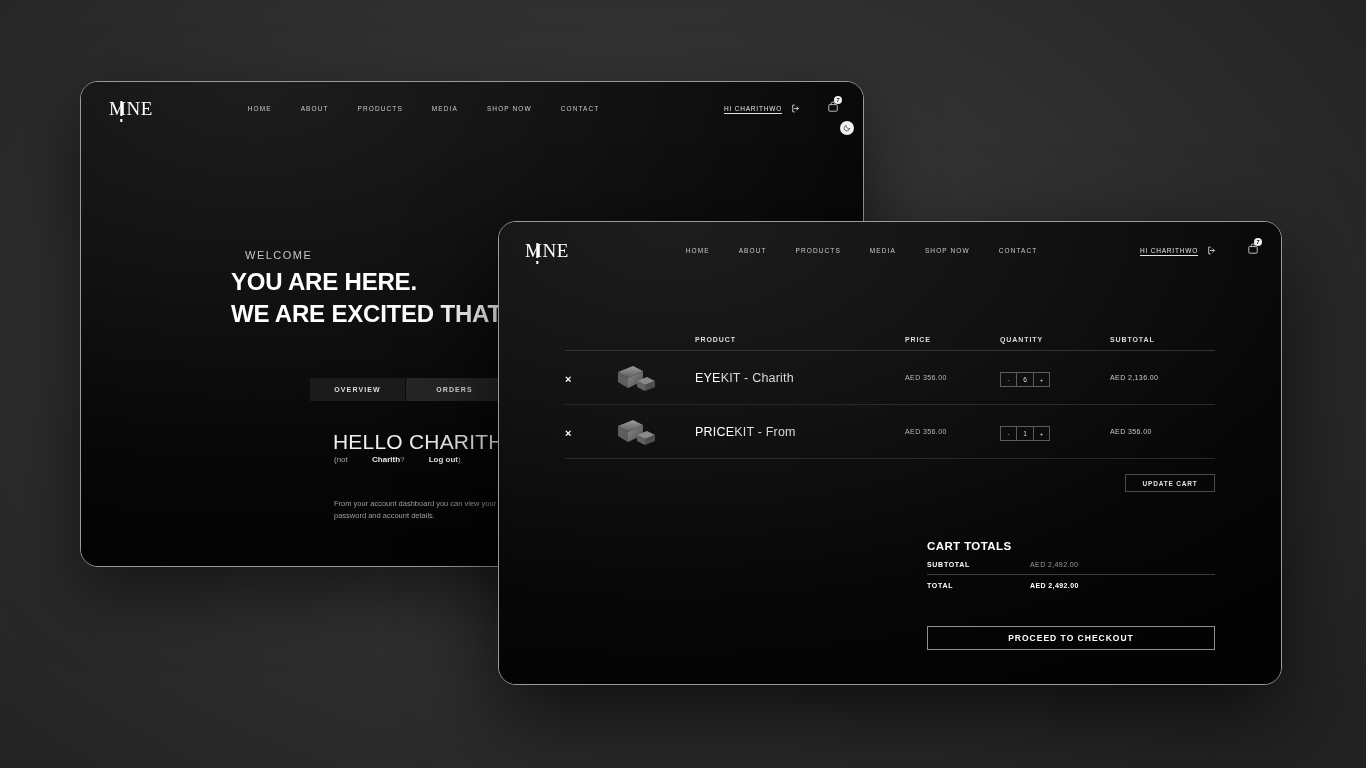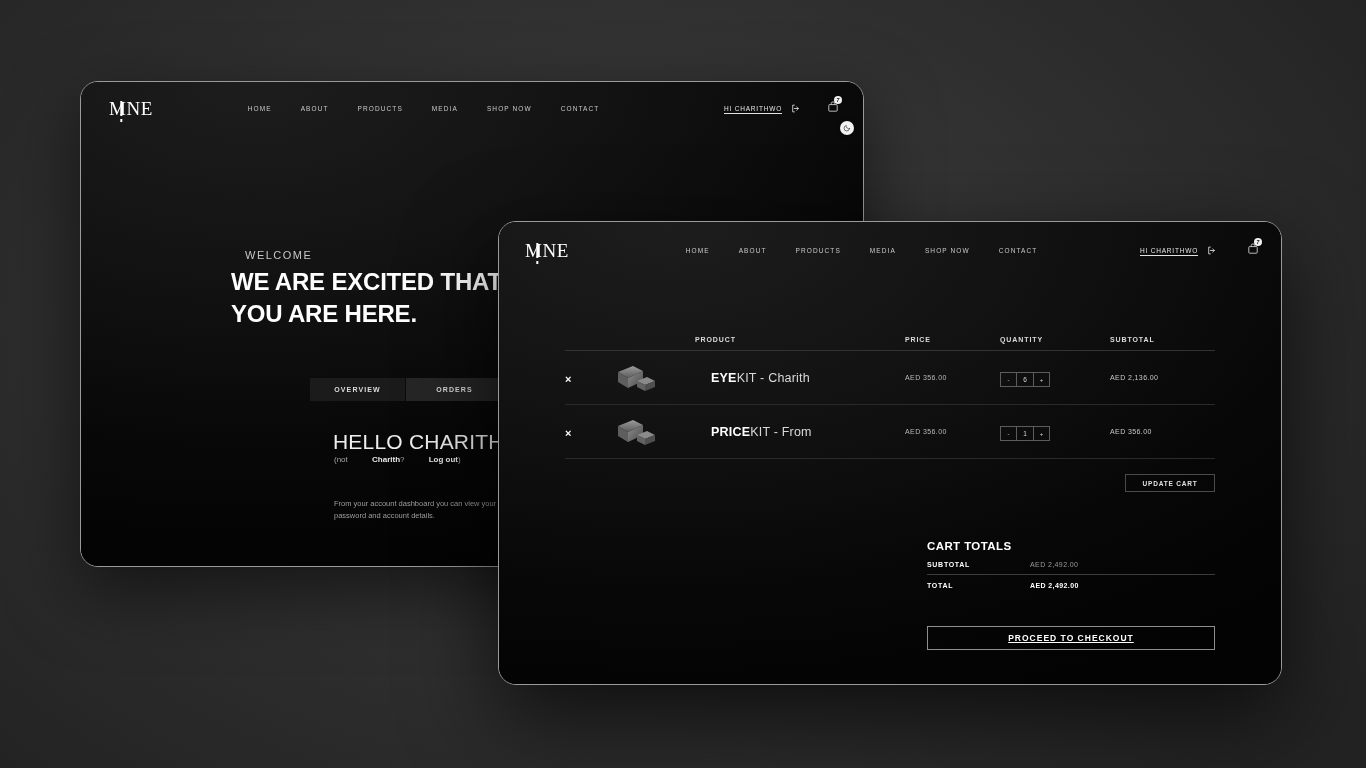--- a/index.html
+++ b/index.html
@@ -150,21 +150,21 @@
   .cart-row {
     display: flex; align-items: center;
     height: 54px;
     border-bottom: 1px solid #2a2a2a;
   }
   .rm-x {
     color: #fff; font-size: 11px; font-weight: 700; line-height: 1;
   }
   .thumb { width: 46px; height: 34px; display: block; }
   .pname { color: #d9d9d9; font-size: 12.5px; letter-spacing: .2px; }
-  .pname b { color: #fff; font-weight: 700; margin-left: 16px; }
+  .pname b { color: #fff; font-weight: 400; }
   .pprice, .psub { color: #b9b9b9; font-size: 7px; letter-spacing: .4px; }
   .psub { color: #c9c9c9; }
   .qty {
     display: inline-flex; align-items: stretch;
     border: 1px solid #5c5c5c; height: 15px;
   }
   .qty span {
     display: flex; align-items: center; justify-content: center;
     color: #d8d8d8; font-size: 6px; width: 15px;
   }
@@ -194,21 +194,20 @@
   .tlabel { width: 103px; color: #fff; font-size: 7px; font-weight: 700; letter-spacing: .7px; }
   .tval  { color: #9b9b9b; font-size: 7px; letter-spacing: .4px; }
   .tval.strong { color: #fff; font-weight: 700; }
   .checkout-btn {
     position: absolute; left: 428px; top: 404px;
     width: 288px; height: 24px;
     border: 1px solid #8e8e8e;
     display: flex; align-items: center; justify-content: center;
     color: #fff; font-size: 8.5px; letter-spacing: 1px; font-weight: 600;
     background: transparent;
-    text-decoration: underline;
   }
 </style>
 </head>
 <body>
 
 <div class="window" id="win-account">
   <div class="window-inner">
 
     <div class="nav" style="height:52px; padding:0 24px 0 28px;">
       <div class="logo" style="font-size:19px;">
@@ -246,22 +245,22 @@
     </div>
 
     <div class="moon-btn" style="width:14px;height:14px;right:9px;top:39px;">
       <svg width="8" height="8" viewBox="0 0 16 16" fill="none" stroke="#2b2b2b" stroke-width="1.3" stroke-linecap="round" stroke-linejoin="round">
         <path d="M13 9.5A5.4 5.4 0 016.5 3 5.5 5.5 0 1013 9.5z"></path>
       </svg>
     </div>
 
     <div class="welcome">WELCOME</div>
     <div class="hero">
+      <div>YOU ARE HERE.</div>
       <div>WE ARE EXCITED THAT</div>
-      <div>YOU ARE HERE.</div>
     </div>
 
     <div class="tabs">
       <div class="tab active">OVERVIEW</div>
       <div class="tab" style="min-width:97px;">ORDERS</div>
       <div class="tab t3" style="min-width:97px;">ADDRESSES</div>
     </div>
 
     <div class="hello">HELLO CHARITH</div>
     <div class="notyou"><span>(not </span><b>Charith</b><span>? </span><b>Log out</b><span>)</span></div>

